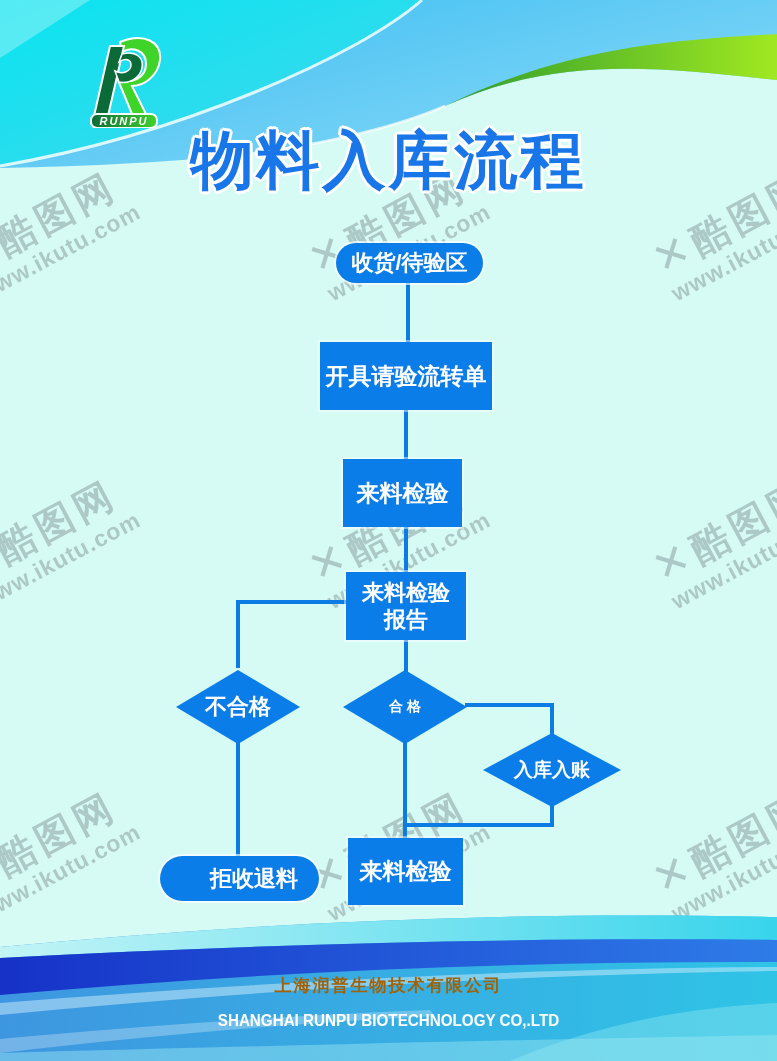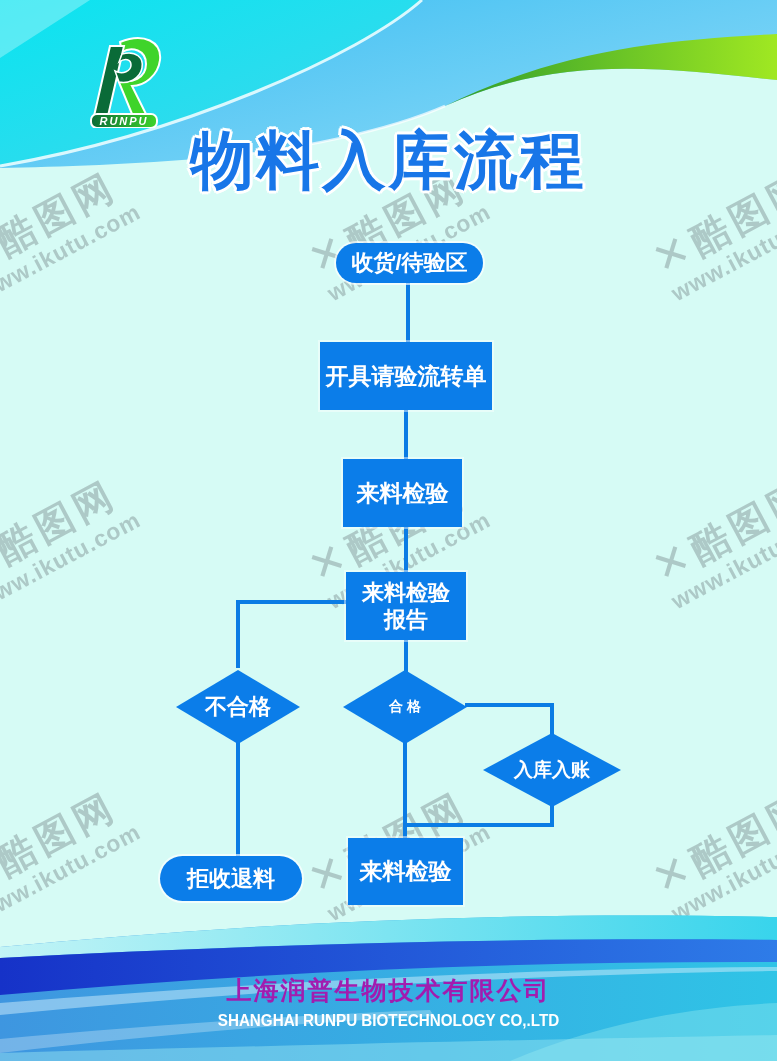--- a/index.html
+++ b/index.html
@@ -38,27 +38,27 @@
   .rectnode{box-shadow:0 0 0 2px rgba(255,255,255,0.45);align-items:center;}
   .diamond{clip-path:polygon(50% 0,100% 50%,50% 100%,0 50%);}
 
   #n-receiving {left:336px;top:243px;width:147px;height:40px;font-size:22px;}
   #n-ticket    {left:320px;top:342px;width:172px;height:68px;font-size:23px;}
   #n-inspect   {left:343px;top:459px;width:119px;height:68px;font-size:23px;}
   #n-report    {left:346px;top:572px;width:120px;height:68px;font-size:22px;}
   #n-fail      {left:176px;top:670px;width:124px;height:74px;font-size:22px;align-items:center;}
   #n-pass      {left:343px;top:670px;width:124px;height:74px;font-size:14px;}
   #n-concession{left:483px;top:733px;width:138px;height:74px;font-size:19px;}
-  #n-reject    {left:160px;top:856px;width:142px;height:45px;font-size:22px;}
+  #n-reject    {left:160px;top:856px;width:130px;height:45px;font-size:22px;padding-left:29px;}
   #n-stock     {left:348px;top:838px;width:115px;height:67px;font-size:23px;}
 
   
   .footer-cn{
     position:absolute;left:0;top:974px;width:100%;text-align:center;z-index:6;
-    color:#a21caf;font-size:25px;font-weight:bold;letter-spacing:2px;font-family:Liberation Mono, monospace;
+    color:#a16207;font-size:17px;font-weight:bold;letter-spacing:2px;font-family:Liberation Mono, monospace;
   }
   .footer-en{
     position:absolute;left:0;top:1012px;width:100%;text-align:center;z-index:6;
     color:#ffffff;font-size:16px;font-weight:bold;letter-spacing:0px;
     transform:scaleX(0.95);
   }
 
   .z1{z-index:1;} .z2{z-index:2;} .z3{z-index:3;} .z5{z-index:5;}
 </style>
 </head>

